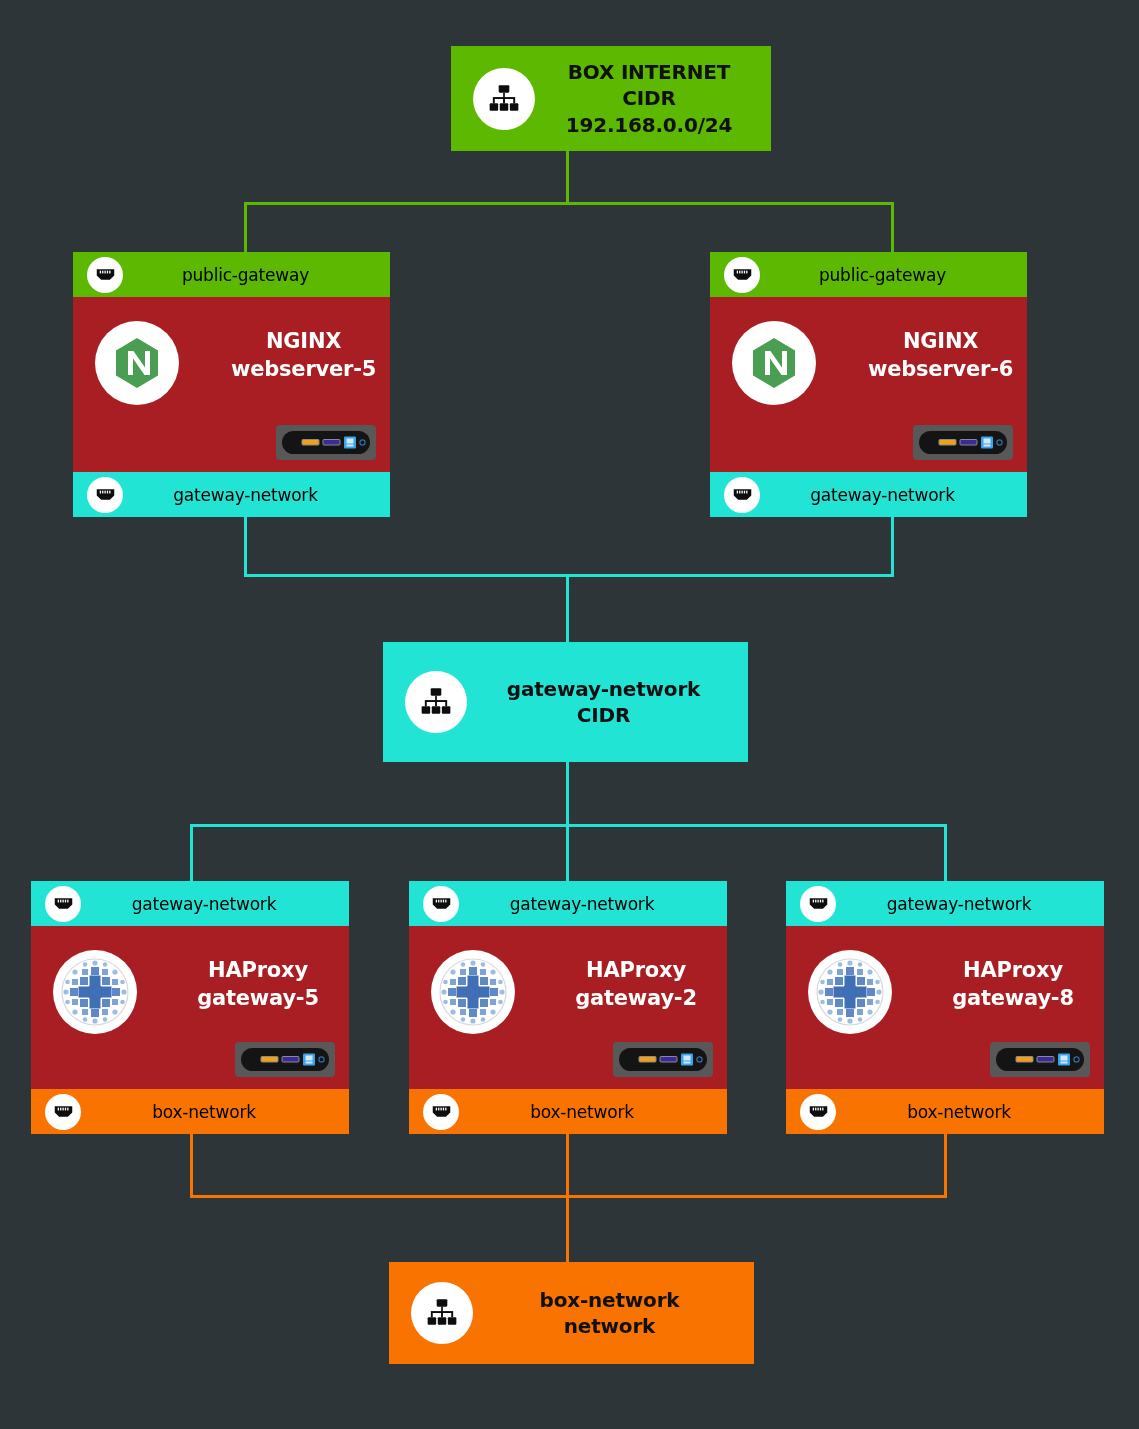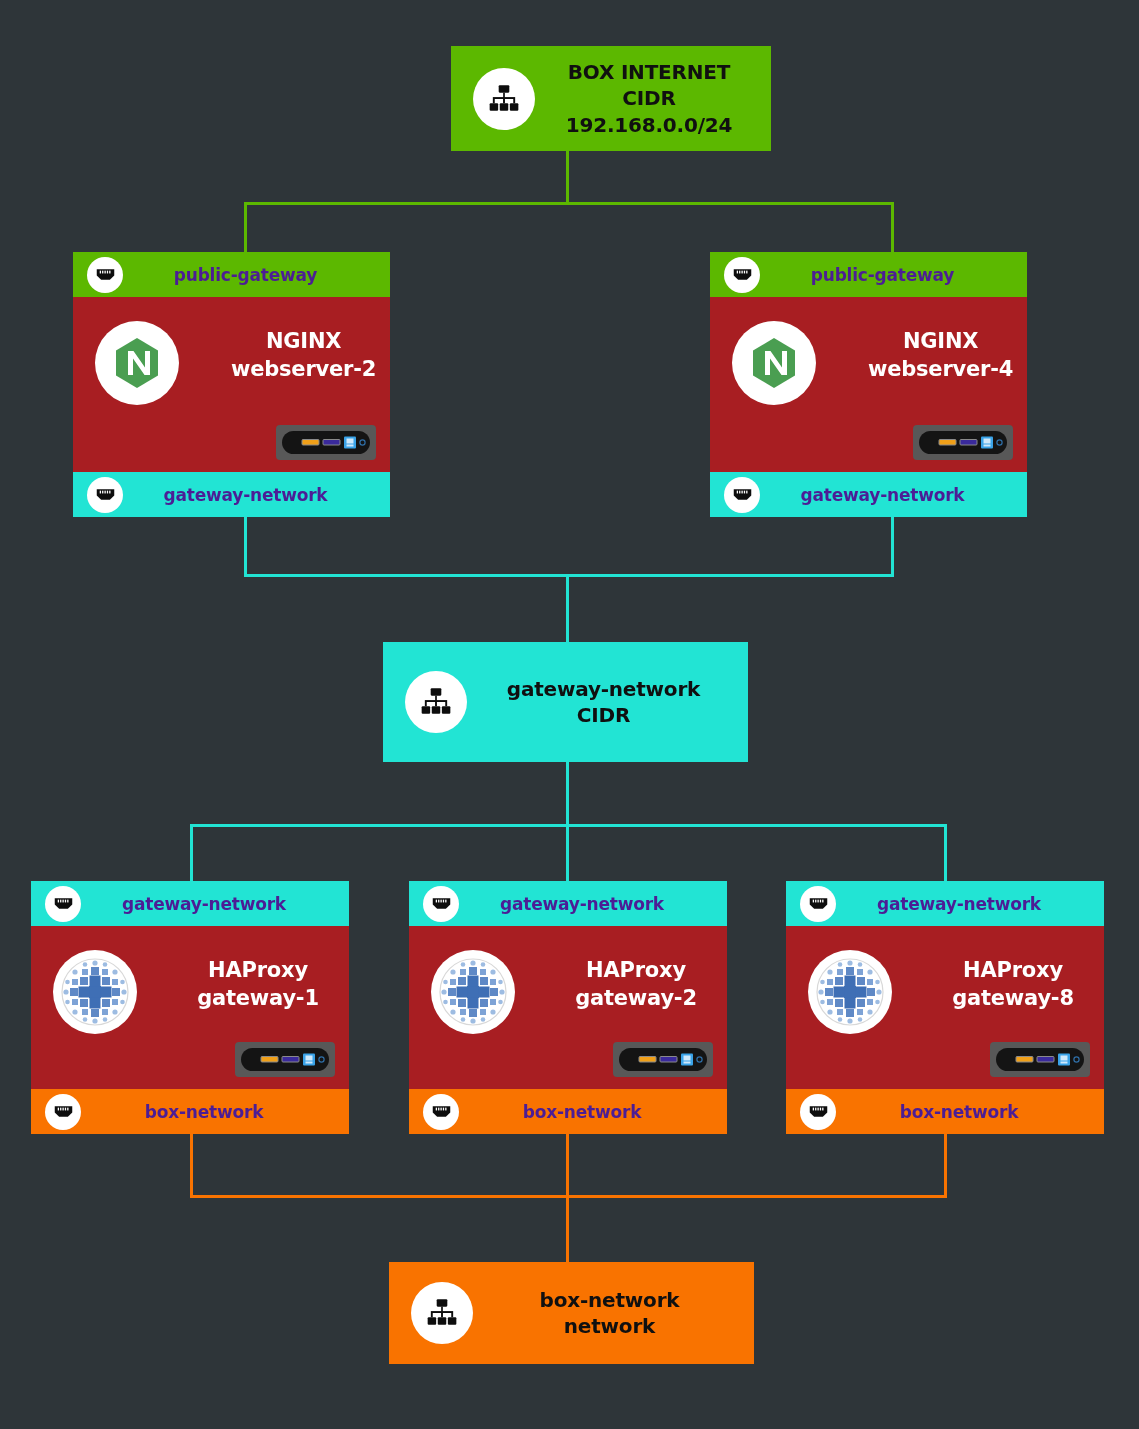--- a/index.html
+++ b/index.html
@@ -82,22 +82,22 @@
     border-radius: 50%;
     background: #ffffff;
     margin-left: 14px;
     display: flex;
     align-items: center;
     justify-content: center;
   }
   .band .band-label {
     flex: 1 1 auto;
     text-align: center;
-    color: #4c1d95;
-    font-weight: bold;
+    color: #000000;
+    font-weight: normal;
     font-size: 17px;
     padding-right: 26px;
     padding-left: 4px;
     white-space: nowrap;
     letter-spacing: -0.2px;
   }
   .body {
     flex: 1 1 auto;
     background: #a81e22;
     position: relative;
@@ -209,21 +209,21 @@
     <div class="body">
       <div class="logo">
         <svg width="74" height="74" viewBox="0 0 74 74" aria-hidden="true">
           <circle cx="37" cy="37" r="37" fill="#ffffff"></circle>
           <path d="M37 12 L58 24.5 L58 49.5 L37 62 L16 49.5 L16 24.5 Z" fill="#4a9e51"></path>
           <path d="M28 49 L28 25 L33.5 25 L45 41.5 L45 25 L50 25 L50 49 L44.5 49 L33 32.5 L33 49 Z" fill="#ffffff"></path>
         </svg>
       </div>
       <div class="svc-text">
         <div>NGINX</div>
-        <div>webserver-2</div>
+        <div>webserver-5</div>
       </div>
       <div class="hw-icon">
         <svg width="88" height="23" viewBox="0 0 88 23" aria-hidden="true">
           <rect x="0" y="0" width="88" height="23" rx="11.5" fill="#141414"></rect>
           <rect x="20" y="8.5" width="17" height="5.5" rx="1" fill="#f0a019" stroke="#8a8a8a" stroke-width="1"></rect>
           <rect x="41" y="8.5" width="17" height="5.5" rx="1" fill="#3a2a9c" stroke="#8a8a8a" stroke-width="1"></rect>
           <rect x="62" y="5.5" width="12" height="12" rx="1" fill="#3aa3e8"></rect>
           <rect x="64.5" y="7.5" width="7" height="5" fill="#cfe9fb"></rect>
           <rect x="64.5" y="13.5" width="7" height="2" fill="#cfe9fb"></rect>
           <circle cx="80.5" cy="11.5" r="2.6" fill="none" stroke="#2f6fa8" stroke-width="1.2"></circle>
@@ -262,21 +262,21 @@
     <div class="body">
       <div class="logo">
         <svg width="74" height="74" viewBox="0 0 74 74" aria-hidden="true">
           <circle cx="37" cy="37" r="37" fill="#ffffff"></circle>
           <path d="M37 12 L58 24.5 L58 49.5 L37 62 L16 49.5 L16 24.5 Z" fill="#4a9e51"></path>
           <path d="M28 49 L28 25 L33.5 25 L45 41.5 L45 25 L50 25 L50 49 L44.5 49 L33 32.5 L33 49 Z" fill="#ffffff"></path>
         </svg>
       </div>
       <div class="svc-text">
         <div>NGINX</div>
-        <div>webserver-4</div>
+        <div>webserver-6</div>
       </div>
       <div class="hw-icon">
         <svg width="88" height="23" viewBox="0 0 88 23" aria-hidden="true">
           <rect x="0" y="0" width="88" height="23" rx="11.5" fill="#141414"></rect>
           <rect x="20" y="8.5" width="17" height="5.5" rx="1" fill="#f0a019" stroke="#8a8a8a" stroke-width="1"></rect>
           <rect x="41" y="8.5" width="17" height="5.5" rx="1" fill="#3a2a9c" stroke="#8a8a8a" stroke-width="1"></rect>
           <rect x="62" y="5.5" width="12" height="12" rx="1" fill="#3aa3e8"></rect>
           <rect x="64.5" y="7.5" width="7" height="5" fill="#cfe9fb"></rect>
           <rect x="64.5" y="13.5" width="7" height="2" fill="#cfe9fb"></rect>
           <circle cx="80.5" cy="11.5" r="2.6" fill="none" stroke="#2f6fa8" stroke-width="1.2"></circle>
@@ -379,21 +379,21 @@
               <circle cx="51" cy="68.5" r="2.3"></circle>
             <circle cx="13.5" cy="31" r="2.3"></circle>
               <circle cx="13.5" cy="51" r="2.3"></circle>
             <circle cx="68.5" cy="31" r="2.3"></circle>
               <circle cx="68.5" cy="51" r="2.3"></circle>
           </g>
         </svg>
       </div>
       <div class="svc-text">
         <div>HAProxy</div>
-        <div>gateway-1</div>
+        <div>gateway-5</div>
       </div>
       <div class="hw-icon">
         <svg width="88" height="23" viewBox="0 0 88 23" aria-hidden="true">
           <rect x="0" y="0" width="88" height="23" rx="11.5" fill="#141414"></rect>
           <rect x="20" y="8.5" width="17" height="5.5" rx="1" fill="#f0a019" stroke="#8a8a8a" stroke-width="1"></rect>
           <rect x="41" y="8.5" width="17" height="5.5" rx="1" fill="#3a2a9c" stroke="#8a8a8a" stroke-width="1"></rect>
           <rect x="62" y="5.5" width="12" height="12" rx="1" fill="#3aa3e8"></rect>
           <rect x="64.5" y="7.5" width="7" height="5" fill="#cfe9fb"></rect>
           <rect x="64.5" y="13.5" width="7" height="2" fill="#cfe9fb"></rect>
           <circle cx="80.5" cy="11.5" r="2.6" fill="none" stroke="#2f6fa8" stroke-width="1.2"></circle>

